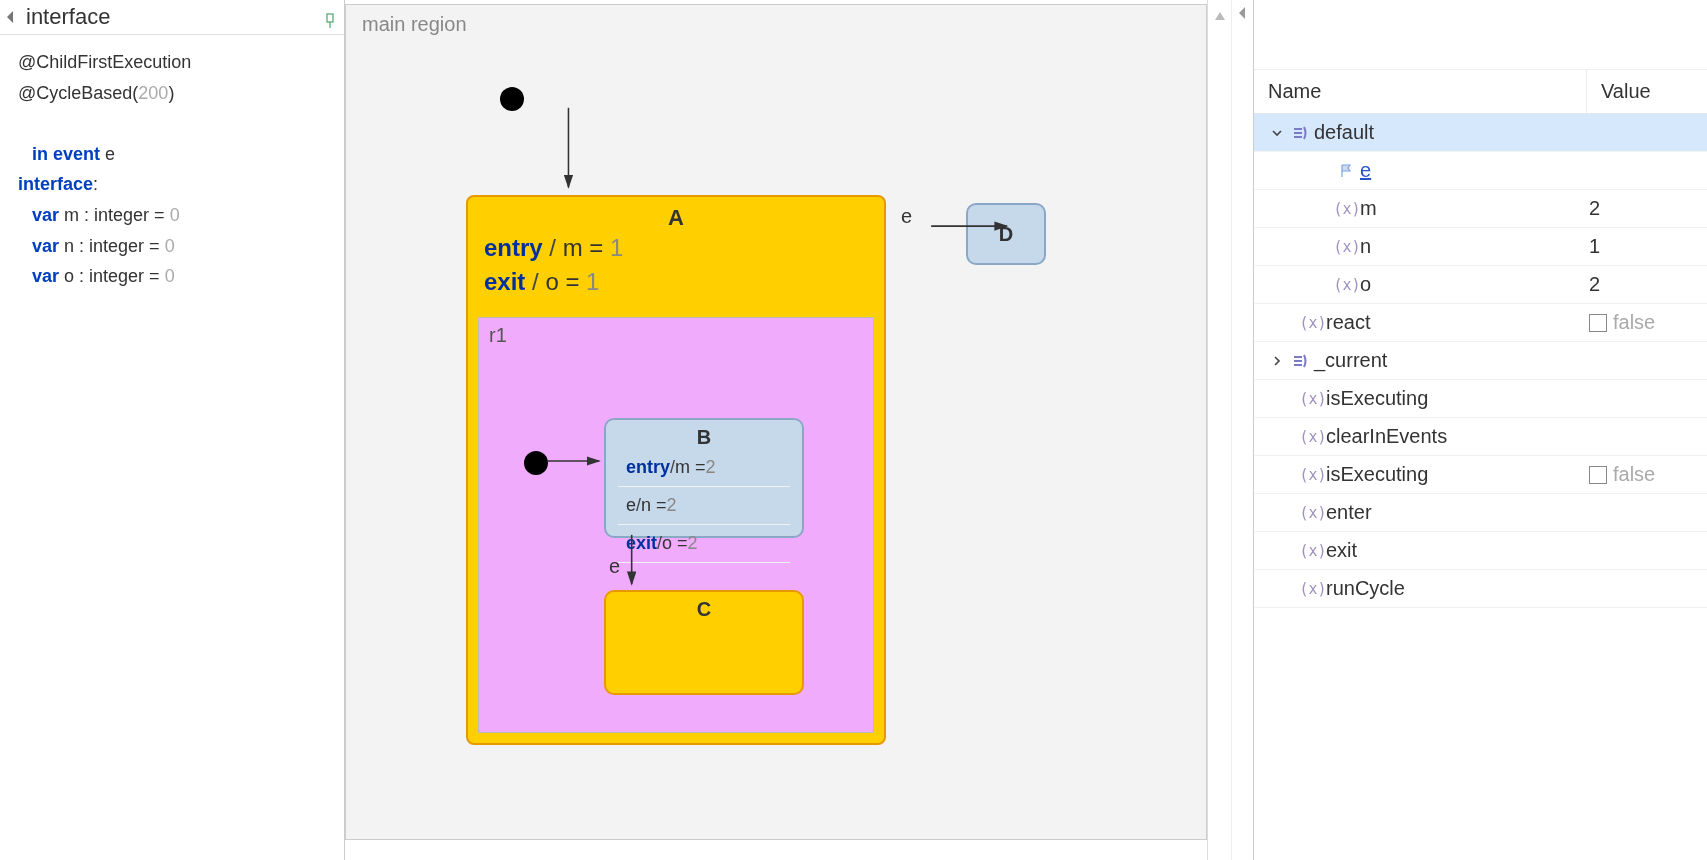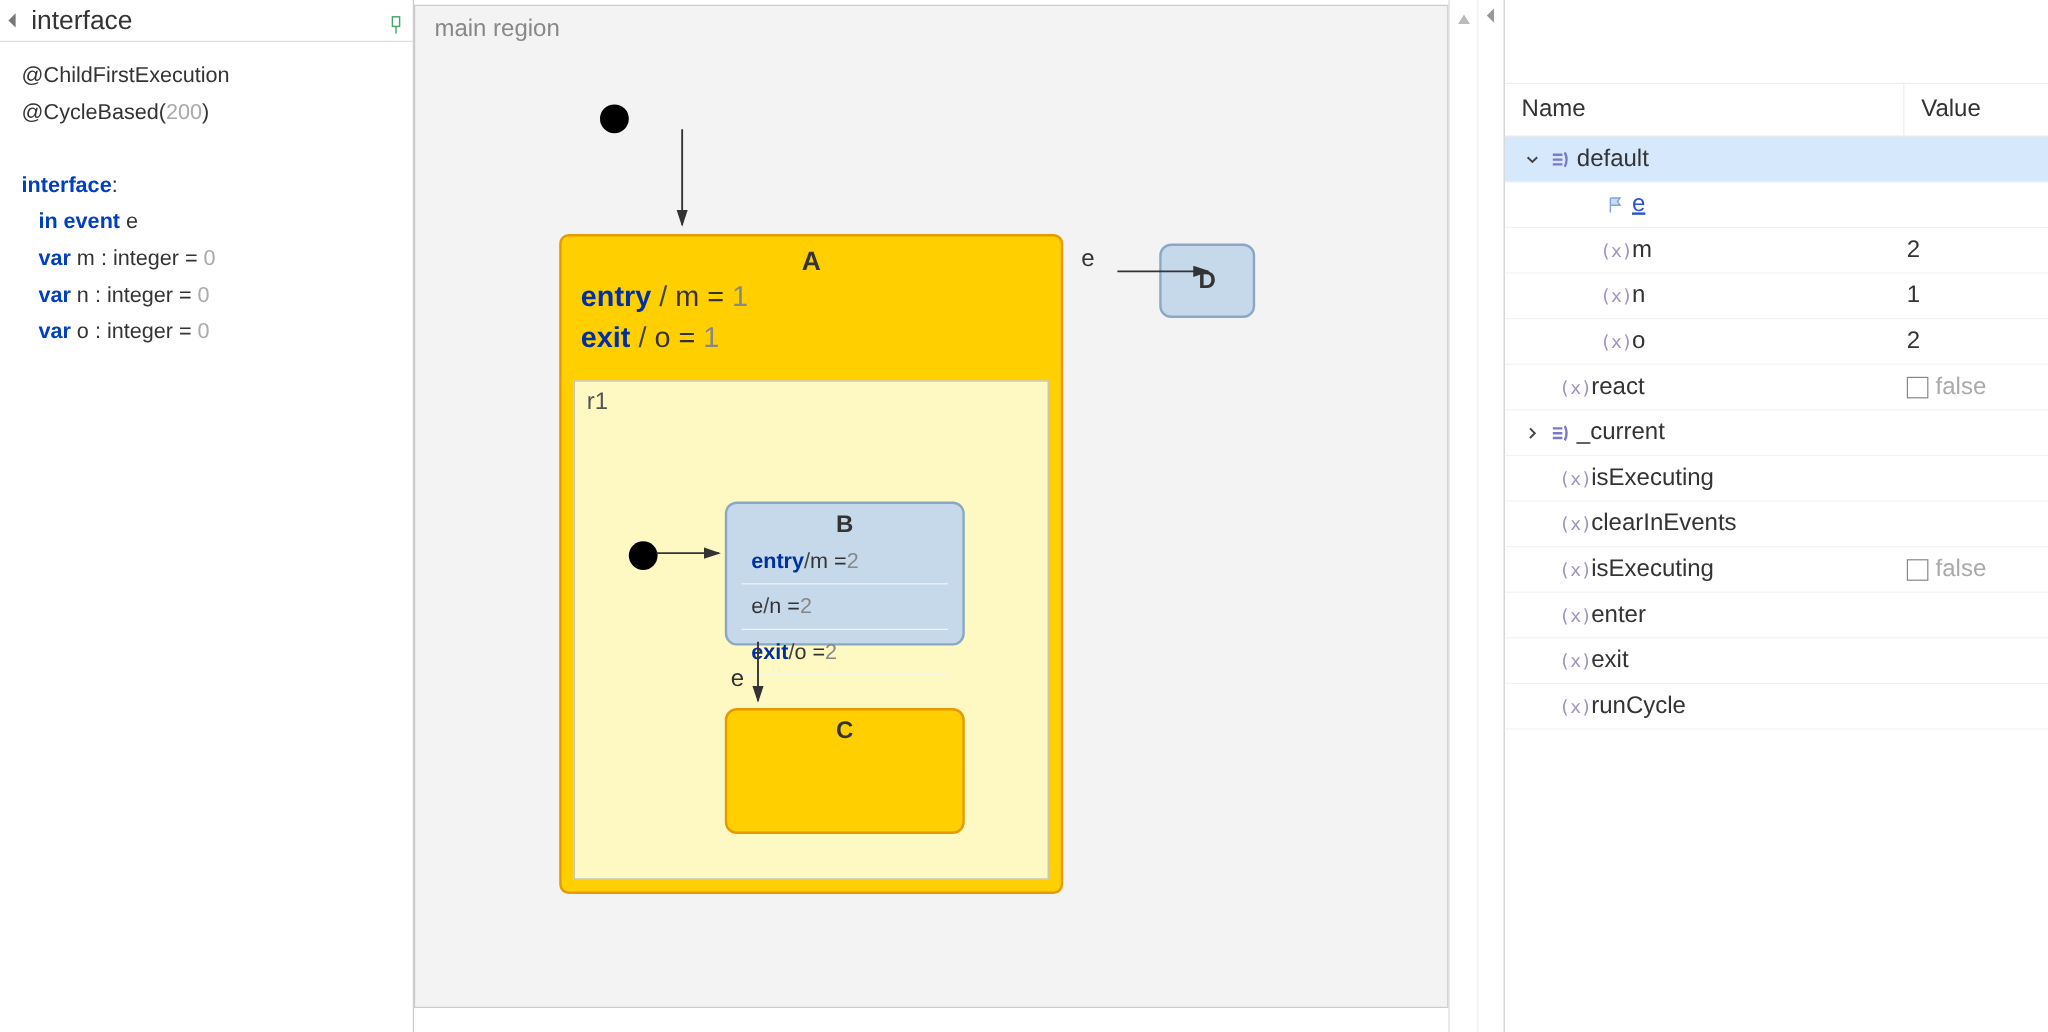--- a/index.html
+++ b/index.html
@@ -96,21 +96,21 @@
     font-size: 24px; line-height:1.4;
     padding: 0 0 6px 0;
   }
   .state-A-actions .kw { color:#0030a0; font-weight:600;}
   .state-A-actions .sep { color:#444;}
   .state-A-actions .num { color:#888;}
 
   .region-r1 {
     position:absolute;
     left: 10px; right:10px; top: 120px; bottom:10px;
-    background:#fef9c3;
+    background:#f0abfc;
     border: 1px solid #bbb;
   }
   .region-r1-label {
     position:absolute; left:10px; top:6px; color:#555; font-size:20px;
   }
 
   .state-B {
     position:absolute;
     left: 125px; top: 100px;
     width: 200px; height: 120px;
@@ -258,25 +258,25 @@
           <line x1="8" y1="9" x2="8" y2="15" stroke="#4aa56b" stroke-width="1.2"></line>
         </svg>
       </span>
     </div>
     <div class="code-area">
       <div><span class="anno">@ChildFirstExecution</span></div>
       <div>
         <span class="anno">@CycleBased(</span><span class="grey">200</span><span class="anno">)</span>
       </div>
       <div>&nbsp;</div>
-      <div><span class="kw">interface</span><span>:</span></div>
       <div style="padding-left:14px;">
         <span class="kw2">in event</span>
         <span>e</span>
       </div>
+      <div><span class="kw">interface</span><span>:</span></div>
       <div style="padding-left:14px;">
         <span class="kw2">var</span>
         <span>m</span>
         <span>: integer =</span>
         <span class="grey">0</span>
       </div>
       <div style="padding-left:14px;">
         <span class="kw2">var</span>
         <span>n</span>
         <span>: integer =</span>

